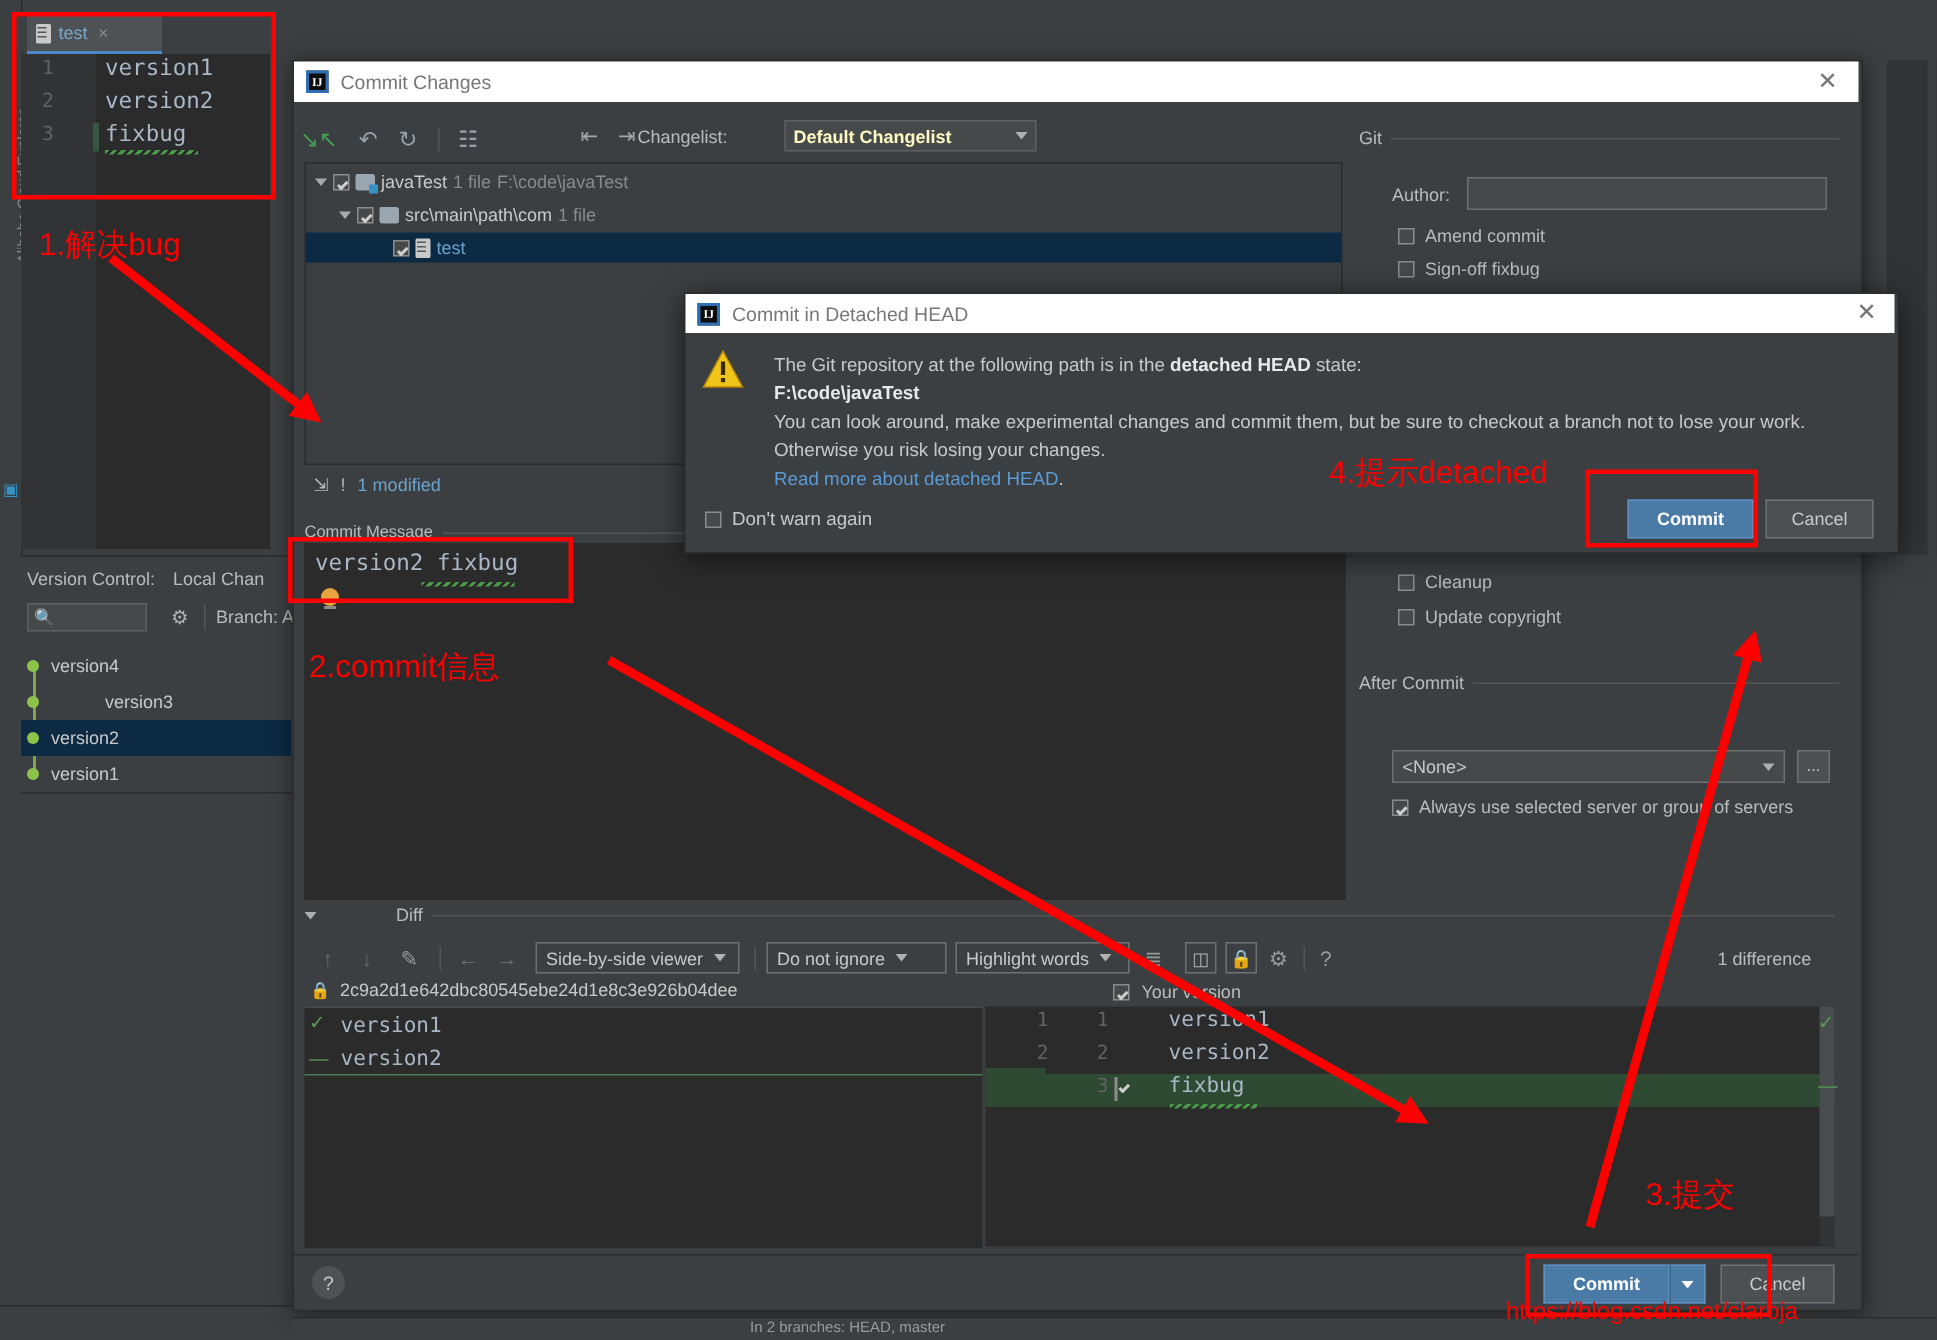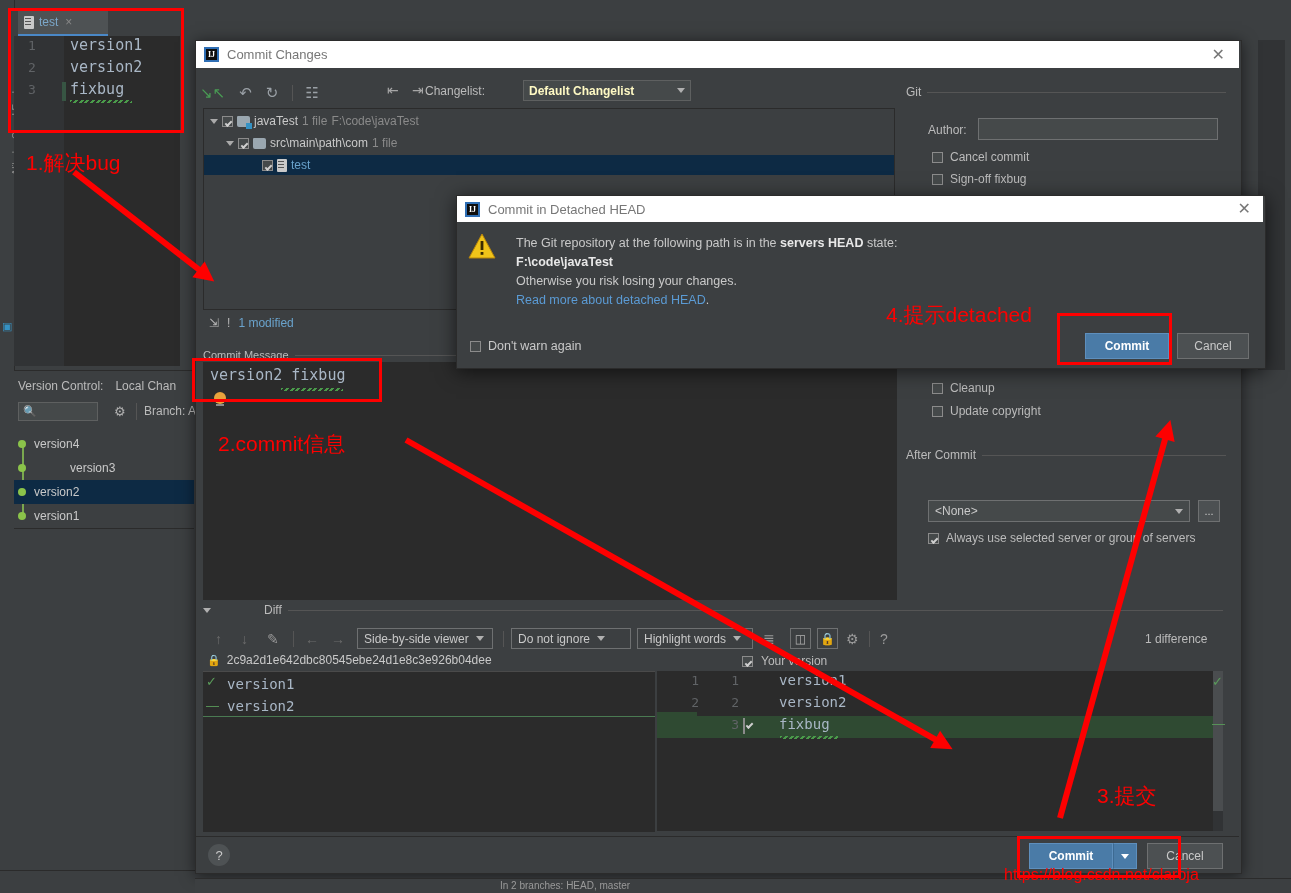--- a/index.html
+++ b/index.html
@@ -346,21 +346,21 @@
 
 <div class="abs" id="git-legend">
   <span class="txt">Git</span>
   <span class="rule"></span>
 </div>
 <div class="abs" id="author-label">Author:</div>
 <div class="abs" id="author-input"></div>
 
 <div class="abs opt-row" style="top:150px;">
   <span class="cb"></span>
-  <span class="lbl">Cancel commit</span>
+  <span class="lbl">Amend commit</span>
 </div>
 <div class="abs opt-row" style="top:172px;">
   <span class="cb"></span>
   <span class="lbl">Sign-off fixbug</span>
 </div>
 <div class="abs opt-row" style="top:381px;">
   <span class="cb"></span>
   <span class="lbl">Cleanup</span>
 </div>
 <div class="abs opt-row" style="top:404px;">
@@ -478,25 +478,26 @@
 </div>
 <div class="abs" id="dh-warn-icon">
   <svg width="28" height="26" viewBox="0 0 28 26">
     <polygon points="14,1 27,25 1,25" fill="#f0c419" stroke="#b8860b" stroke-width="1"></polygon>
     <rect x="12.6" y="8" width="2.8" height="9" fill="#3a2c00"></rect>
     <rect x="12.6" y="19" width="2.8" height="2.8" fill="#3a2c00"></rect>
   </svg>
 </div>
 <div class="abs" id="dh-body">
   <div class="dh-line">
-    <span>The Git repository at the following path is in the </span><b>servers HEAD</b><span> state:</span>
+    <span>The Git repository at the following path is in the </span><b>detached HEAD</b><span> state:</span>
   </div>
   <div class="dh-line">
     <b>F:\code\javaTest</b>
   </div>
+  <div class="dh-line">You can look around, make experimental changes and commit them, but be sure to checkout a branch not to lose your work.</div>
   <div class="dh-line">Otherwise you risk losing your changes.</div>
   <div>
     <span id="dh-link">Read more about detached HEAD</span><span class="dh-line">.</span>
   </div>
 </div>
 <div class="abs" id="dh-dontwarn">
   <span class="cb"></span>
   <span style="color:#c9c9c9;font-size:12.5px;">Don't warn again</span>
 </div>
 <div class="abs" id="dh-commit-btn">Commit</div>
@@ -506,21 +507,21 @@
 <div class="abs" id="ide-status-text">In 2 branches: HEAD, master</div>
 
 <div class="redbox" style="left:8px;top:8px;width:176px;height:125px;"></div>
 <div class="redtext" style="left:26px;top:149px;">1.解决bug</div>
 <div class="redarrow" style="left:74px;top:172px;width:180px;transform:rotate(38deg);">
   <div class="shaft" style="width:160px;"></div>
   <div class="head" style="left:158px;"></div>
 </div>
 
 <div class="redbox" style="left:192px;top:358px;width:190px;height:44px;"></div>
-<div class="redtext" style="left:218px;top:430px;text-align:right;">2.commit信息</div>
+<div class="redtext" style="left:206px;top:430px;text-align:right;">2.commit信息</div>
 
 <div class="redtext" style="left:1097px;top:782px;">3.提交</div>
 <div class="redarrow" style="left:406px;top:440px;width:640px;transform:rotate(29.5deg);">
   <div class="shaft" style="width:610px;"></div>
   <div class="head" style="left:608px;"></div>
 </div>
 <div class="redbox" style="left:1017px;top:836px;width:164px;height:42px;"></div>
 
 <div class="redtext" style="left:886px;top:301px;">4.提示detached</div>
 <div class="redbox" style="left:1057px;top:313px;width:115px;height:52px;"></div>

